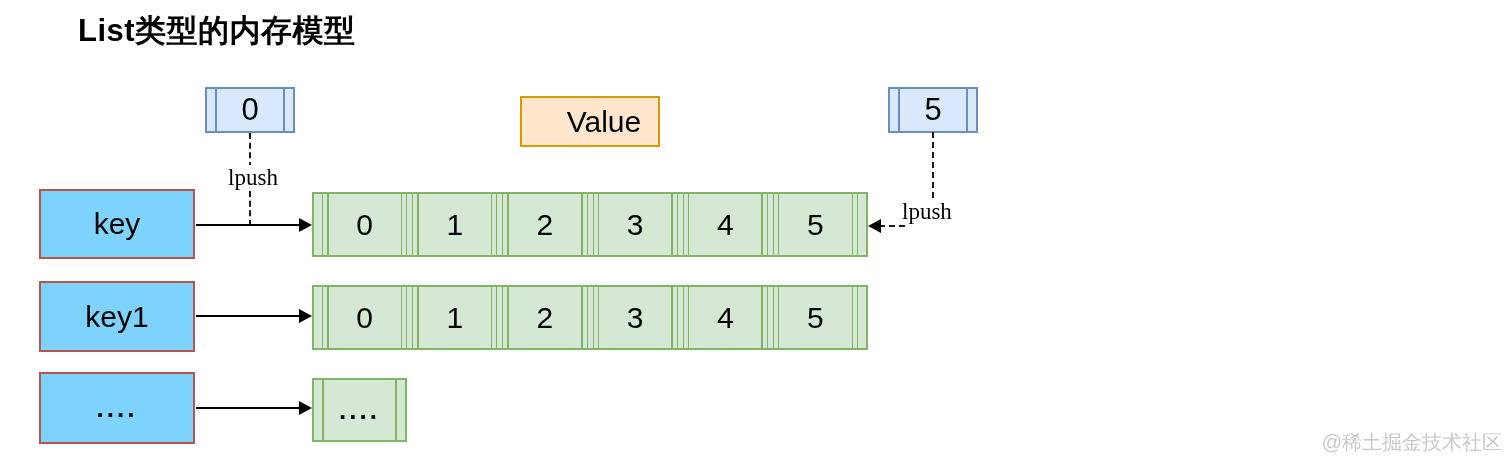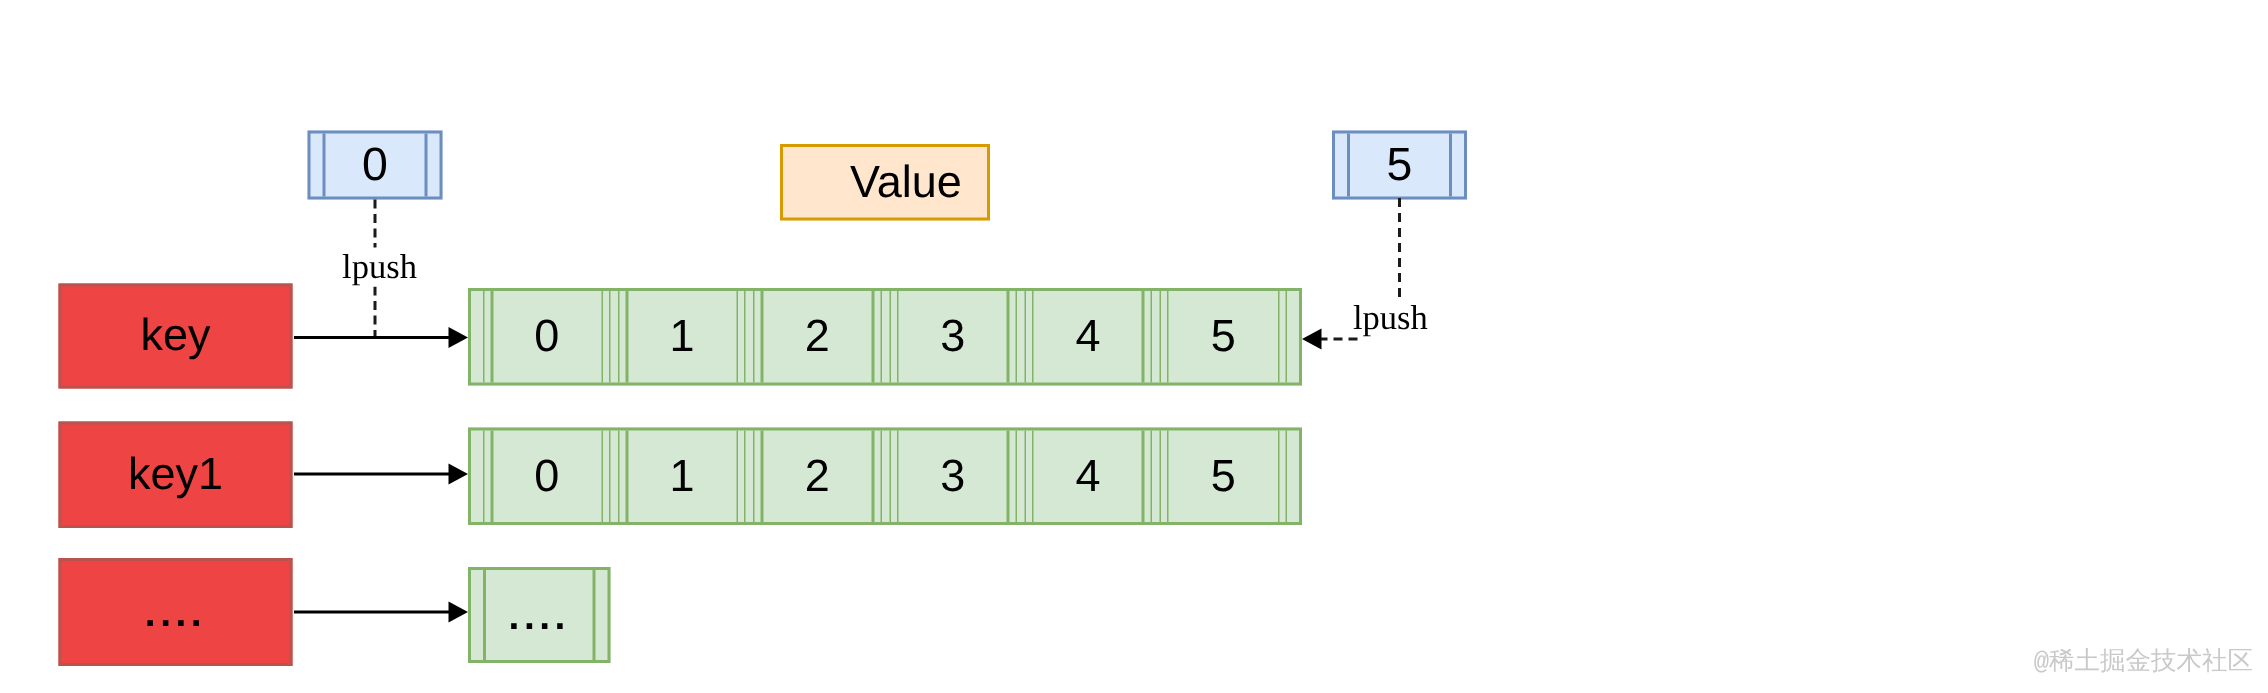--- a/index.html
+++ b/index.html
@@ -14,21 +14,21 @@
   .proc .ibar.l{left:8px;}
   .proc .ibar.r{right:8px;}
 
   .blue{background:#dae8fc;border:2px solid #6c8ebf;font-size:31px;}
   .blue .ibar{background:#6c8ebf;}
 
   .value-box{position:absolute;left:520px;top:96px;width:140px;height:51px;box-sizing:border-box;
     background:#ffe6cc;border:2px solid #d79b00;display:flex;align-items:center;justify-content:center;
     font-size:30px;padding-left:28px;}
 
-  .key-box{position:absolute;left:39px;width:156px;box-sizing:border-box;background:#ef4444;
+  .key-box{position:absolute;left:39px;width:156px;box-sizing:border-box;background:#7dd3fc;
     border:2px solid #b85450;display:flex;align-items:center;justify-content:center;font-size:30px;}
 
   .list-row{position:absolute;left:312px;width:556px;height:65px;box-sizing:border-box;
     background:#d5e8d4;border:2px solid #82b366;display:flex;gap:5px;padding:0 8px;}
   .cell{position:relative;flex:1;box-sizing:border-box;border-left:1.5px solid #82b366;
     border-right:1.5px solid #82b366;display:flex;align-items:center;justify-content:center;font-size:30px;}
   .cell .ibar{position:absolute;top:0;bottom:0;width:1.5px;background:#82b366;}
   .cell .ibar.l{left:4px;}
   .cell .ibar.r{right:4px;}
 
@@ -39,27 +39,28 @@
 
   .hline{position:absolute;height:0;border-top:2px solid #000;}
   .vdash{position:absolute;width:0;border-left:2px dashed #1a1a1a;}
   .hdash{position:absolute;height:0;border-top:2px dashed #1a1a1a;}
   .tri-right{position:absolute;width:0;height:0;border-top:7px solid transparent;
     border-bottom:7px solid transparent;border-left:13px solid #000;}
   .tri-left{position:absolute;width:0;height:0;border-top:7px solid transparent;
     border-bottom:7px solid transparent;border-right:13px solid #000;}
 
   .push-label{position:absolute;font-size:23px;background:#fff;padding:0 3px;font-family:Liberation Serif, serif;}
-  .watermark{position:absolute;right:10px;top:429px;font-size:17px;color:#c9c9c9;font-family:Liberation Mono, monospace;}
+  .watermark{position:absolute;right:10px;top:429px;font-size:20px;color:#c9c9c9;}
 </style>
 </head>
 <body>
 
 <div class="canvas">
 
+  <div class="title">List类型的内存模型</div>
 
   <div class="proc blue" style="left:205px;top:87px;width:90px;height:46px;">
     <span class="ibar l"></span>
     <span class="ibar r"></span>
     <span>0</span>
   </div>
 
   <div class="value-box">
     <span>Value</span>
   </div>

